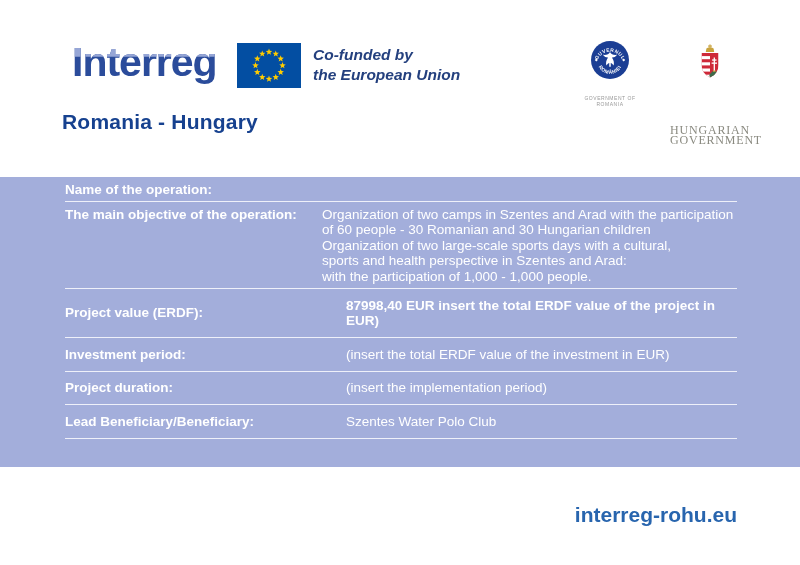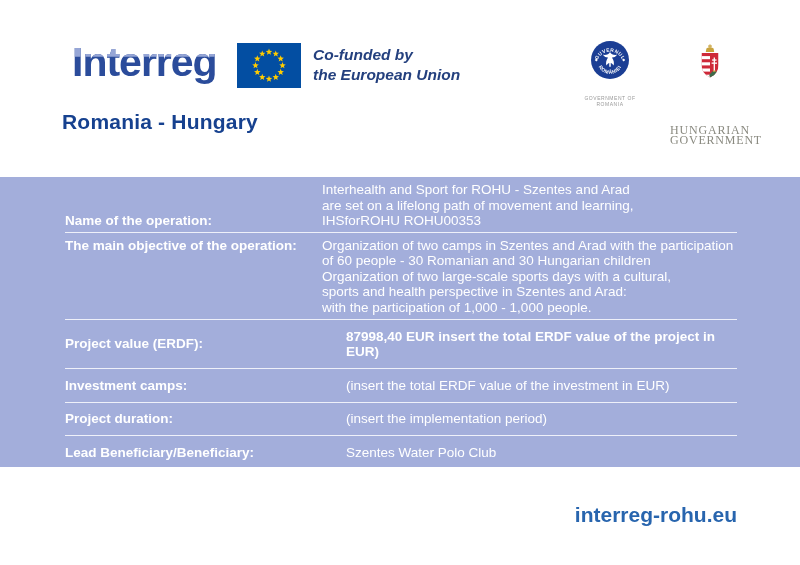--- a/index.html
+++ b/index.html
@@ -166,38 +166,35 @@
   <div class="hu-caption">
     <div>HUNGARIAN</div>
     <div>GOVERNMENT</div>
   </div>
 
   <div class="programme-title">Romania - Hungary</div>
 
   <section class="panel">
     <div class="row row-name">
       <div class="row-label">Name of the operation:</div>
-      <div class="row-value">Interhealth and Sport for ROHU - Szentes and Arad
-are set on a lifelong path of movement and learning,
-IHSforROHU ROHU00353</div>
     </div>
     <div class="row row-objective">
       <div class="row-label">The main objective of the operation:</div>
       <div class="row-value">Organization of two camps in Szentes and Arad with the participation
 of 60 people - 30 Romanian and 30 Hungarian children
 Organization of two large-scale sports days with a cultural,
 sports and health perspective in Szentes and Arad:
 with the participation of 1,000 - 1,000 people.</div>
     </div>
     <div class="row row-single bold-value">
       <div class="row-label">Project value (ERDF):</div>
       <div class="row-value">87998,40 EUR insert the total ERDF value of the project in EUR)</div>
     </div>
     <div class="row row-single">
-      <div class="row-label">Investment camps:</div>
+      <div class="row-label">Investment period:</div>
       <div class="row-value">(insert the total ERDF value of the investment in EUR)</div>
     </div>
     <div class="row row-single">
       <div class="row-label">Project duration:</div>
       <div class="row-value">(insert the implementation period)</div>
     </div>
     <div class="row row-single">
       <div class="row-label">Lead Beneficiary/Beneficiary:</div>
       <div class="row-value">Szentes Water Polo Club</div>
     </div>

